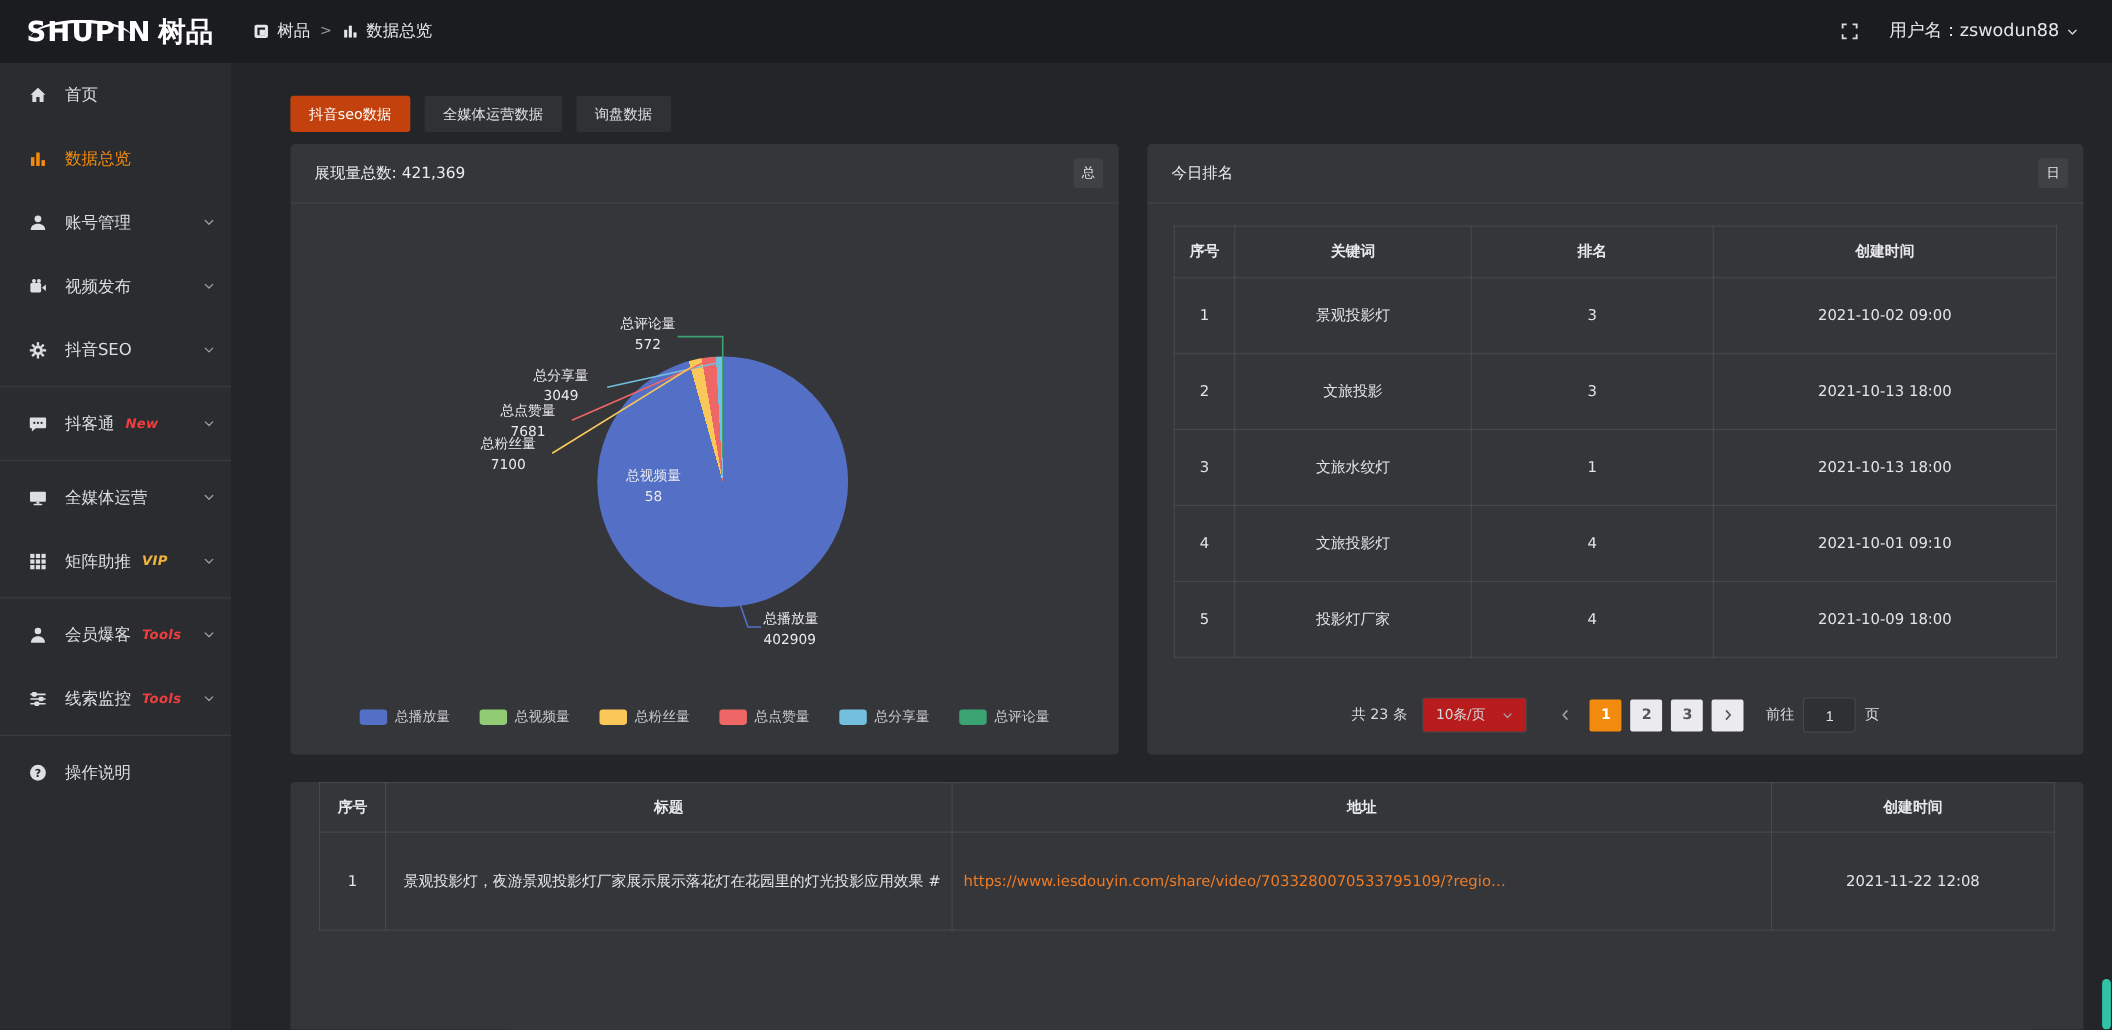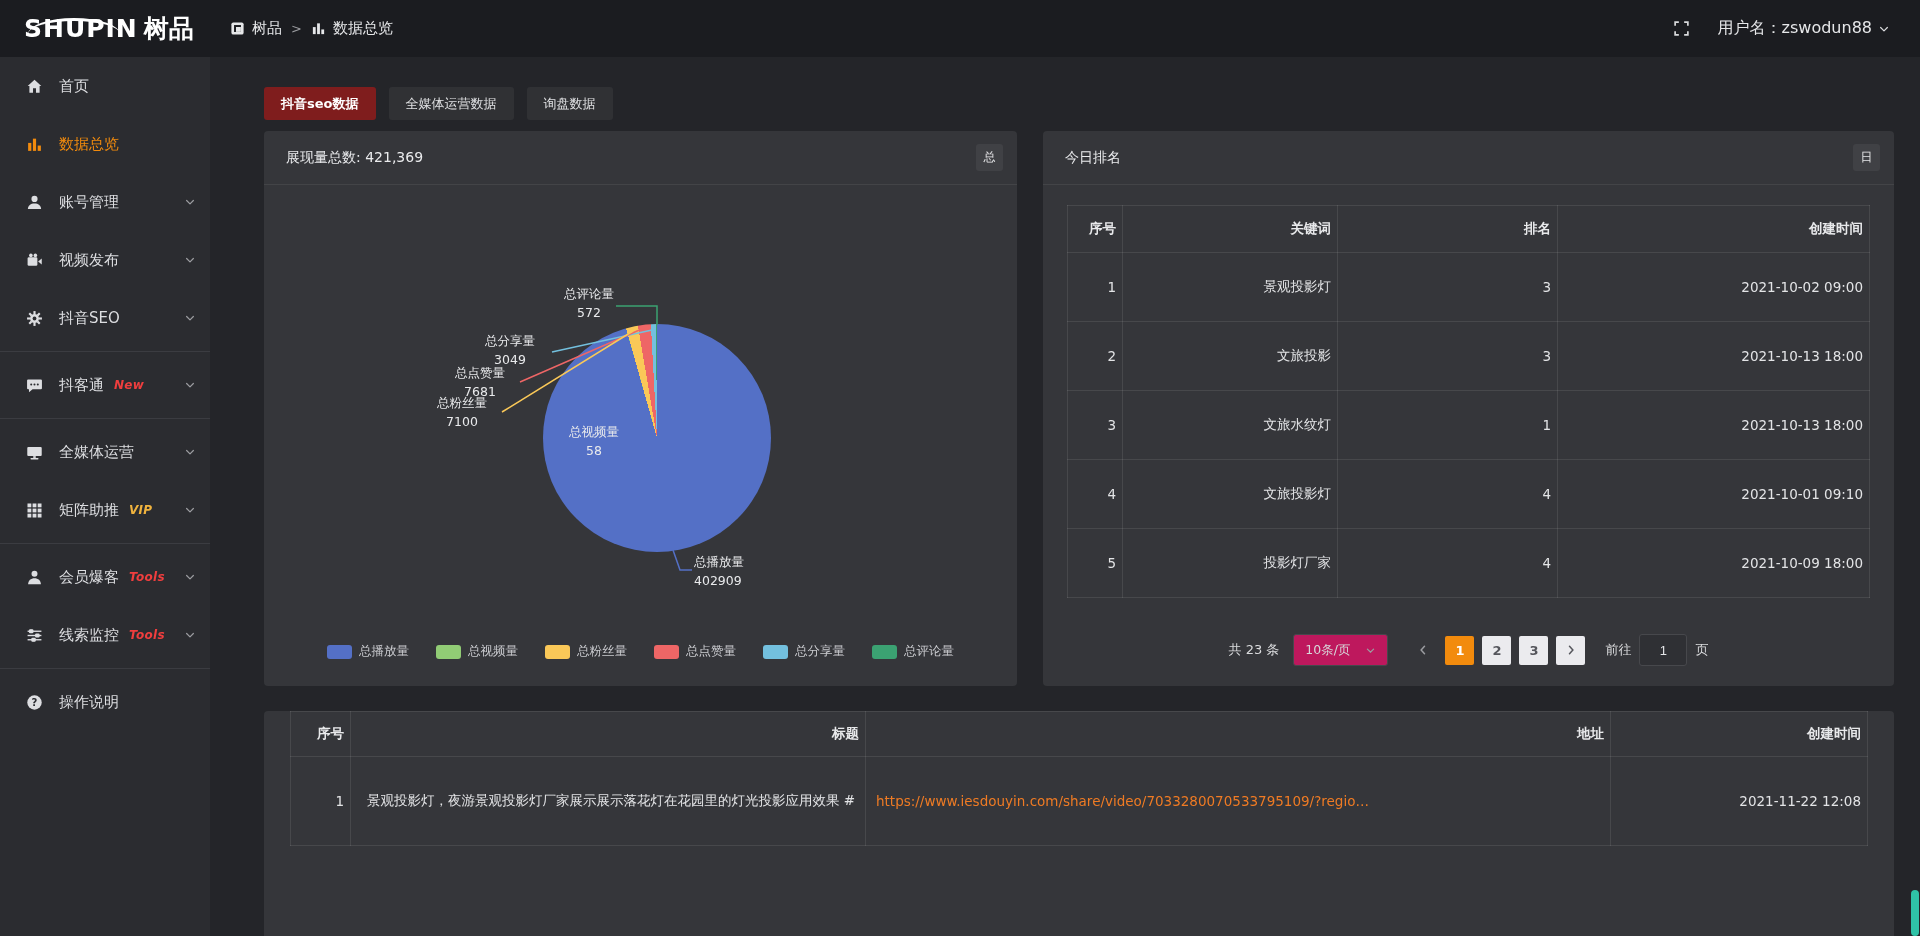--- a/index.html
+++ b/index.html
@@ -27,21 +27,21 @@
   .side-item.active{color:#f28b0d}
   .s-icon{width:18px;margin-right:15px;display:flex;align-items:center;color:currentColor}
   .s-label{white-space:nowrap}
   .s-badge{font-size:12px;font-weight:bold;font-style:italic;margin-left:10px;letter-spacing:.3px}
   .s-chev{margin-left:auto;color:#9c9da1;display:flex}
   .side-divider{height:1px;background:#3b3c41;margin:4px 0}
   
   .main{position:absolute;left:210px;top:57px;right:0;bottom:0;overflow:hidden}
   .tabs{margin:30px 0 0 54px;display:flex;gap:13px}
   .tab{height:33px;padding:0 17px;display:flex;align-items:center;background:#303134;color:#e0e1e3;font-size:13px;border-radius:3px;cursor:pointer;white-space:nowrap}
-  .tab.active{background:#7f1d1d;color:#fff;font-weight:bold}
+  .tab.active{background:#c2410c;color:#fff;font-weight:normal}
   .cards-row{margin:11px 26px 0 54px;display:flex;gap:26px}
   .card{background:#35363a;border-radius:4px;box-sizing:border-box}
   .card-head{height:53px;display:flex;align-items:center;padding:0 14px 0 22px;border-bottom:1px solid rgba(255,255,255,.07);font-size:14px;color:#eaebed}
   .corner-btn{margin-left:auto;min-width:27px;height:27px;background:#404145;color:#e4e5e7;font-size:12px;display:flex;align-items:center;justify-content:center;border-radius:3px;cursor:pointer}
   .card-overview{width:753px;height:555px;position:relative;flex:none}
   .card-ranking{flex:1;height:555px;position:relative}
   
   .chart-box{position:absolute;left:0;top:53px;right:0;bottom:0}
   .chart-title{position:absolute;top:30px;width:100%;text-align:center;font-size:19px;font-weight:bold;color:#e7e8ea;letter-spacing:1px}
   .pie{position:absolute;left:279px;top:140px;width:228px;height:228px;border-radius:50%}
@@ -52,33 +52,33 @@
   .pl-share{left:196px;top:147px;width:100px}
   .pl-like{left:166px;top:179px;width:100px}
   .pl-fans{left:148px;top:209px;width:100px}
   .pl-video{left:278px;top:238px;width:104px}
   .pl-play{left:430px;top:368px;width:130px;text-align:left}
   .legend{position:absolute;bottom:26px;width:100%;display:flex;justify-content:center;align-items:center;gap:27px;font-size:12.5px;color:#cbccd0}
   .lg-item{display:inline-flex;align-items:center;cursor:pointer;white-space:nowrap}
   .lg-marker{width:25px;height:14px;border-radius:3px;display:inline-block;margin-right:7px}
   
   table{border-collapse:collapse;width:100%;table-layout:fixed}
-  th,td{border:1px solid rgba(255,255,255,.09);text-align:right;font-size:13.5px;color:#e3e4e6;padding:0 6px;overflow:hidden;white-space:nowrap;text-overflow:clip}
+  th,td{border:1px solid rgba(255,255,255,.09);text-align:center;font-size:13.5px;color:#e3e4e6;padding:0 6px;overflow:hidden;white-space:nowrap;text-overflow:clip}
   th{height:46px;font-weight:bold;color:#e8e9eb}
   .rank-wrap{margin:20px 24px 0}
   .rank-wrap td{height:68px}
   .report-wrap{margin:20px 26px 0}
   .report-wrap th{height:44px}
   .report-wrap td{height:88px}
   .td-left{text-align:left;padding-left:16px}
   .td-link{text-align:left;padding-left:10px;color:#ef7b24;cursor:pointer}
   
   .pagination{position:absolute;bottom:20px;left:0;right:0;display:flex;align-items:center;justify-content:center;font-size:13px;color:#dadbdd}
   .pg-total{margin-right:14px}
-  .page-size{height:30px;padding:0 11px;background:#be185d;border:1px solid #47484c;border-radius:3px;display:flex;align-items:center;gap:15px;font-size:12.5px;color:#d7d8da;cursor:pointer;margin-right:16px}
+  .page-size{height:30px;padding:0 11px;background:#b91c1c;border:1px solid #47484c;border-radius:3px;display:flex;align-items:center;gap:15px;font-size:12.5px;color:#d7d8da;cursor:pointer;margin-right:16px}
   .pg-btn{min-width:29px;height:29px;border-radius:2px;background:#ebebee;color:#55565c;font-weight:bold;display:flex;align-items:center;justify-content:center;font-size:13px;cursor:pointer;margin:0 4px}
   .pg-btn.active{background:#f28b0d;color:#fff}
   .pg-prev{background:transparent;color:#9c9da1}
   .goto{display:flex;align-items:center;gap:8px;margin-left:16px}
   .goto-input{width:42px;height:28px;background:#2f3034;border:1px solid #47484c;border-radius:3px;color:#e4e5e7;text-align:center;font-size:13px;outline:none}
   .card-report{margin:25px 26px 0 54px;height:400px;position:relative}
   .scroll-thumb{position:absolute;right:1px;bottom:0;width:8px;height:46px;background:#2fc3a7;border-radius:4px;z-index:5}
 </style>
 </head>
 <body>

